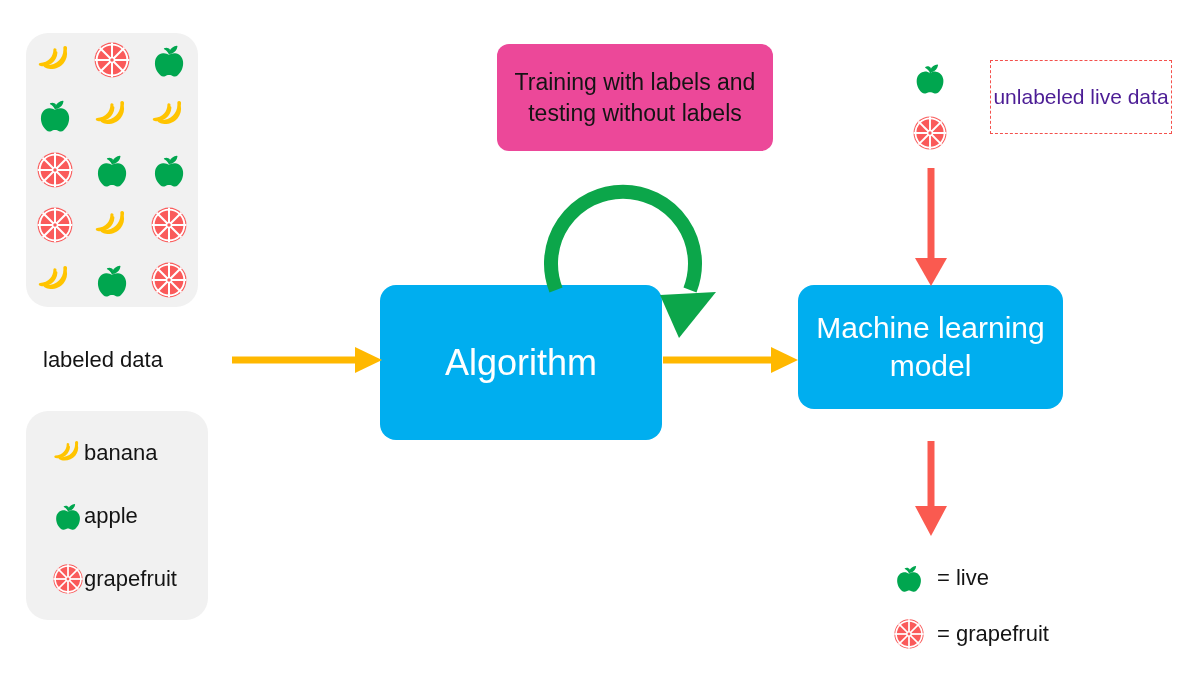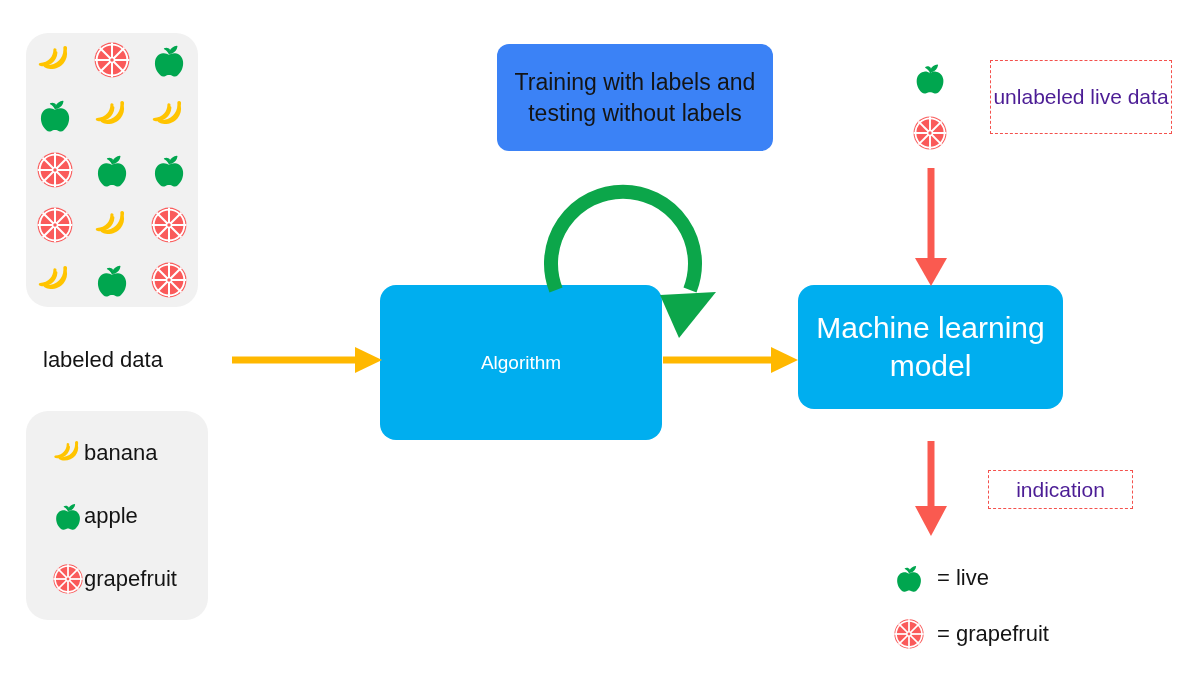--- a/index.html
+++ b/index.html
@@ -50,21 +50,21 @@
     align-items: center;
     justify-content: center;
   }
   .icon-svg { display: block; }
 
   
   #training-note {
     position: absolute;
     left: 497px; top: 44px;
     width: 276px; height: 107px;
-    background: #3b82f6;
+    background: #ec4899;
     border-radius: 12px;
     display: flex;
     align-items: center;
     justify-content: center;
     text-align: center;
     font-size: 23px;
     line-height: 31px;
     padding: 0 12px;
     box-sizing: border-box;
     color: #141414;
@@ -73,21 +73,21 @@
   
   .process-box {
     position: absolute;
     background: #00AEEF;
     border-radius: 16px;
     color: #ffffff;
     display: flex;
     align-items: center;
     justify-content: center;
     text-align: center;
-    font-size: 19px;
+    font-size: 36px;
     line-height: 38px;
   }
   #algorithm-box {
     left: 380px; top: 285px;
     width: 282px; height: 155px;
   }
   #model-box {
     left: 798px; top: 285px;
     width: 265px; height: 124px;
     font-size: 30px;
@@ -362,21 +362,20 @@
         <line x1="24" y1="24" x2="24" y2="46" stroke="#ffffff" stroke-width="2.6"></line>
         <line x1="24" y1="24" x2="8.443650813895957" y2="39.55634918610404" stroke="#ffffff" stroke-width="2.6"></line>
         <line x1="24" y1="24" x2="2" y2="24.000000000000004" stroke="#ffffff" stroke-width="2.6"></line>
         <line x1="24" y1="24" x2="8.443650813895951" y2="8.443650813895957" stroke="#ffffff" stroke-width="2.6"></line>
         <circle cx="24" cy="24" r="3.2" fill="#FA5A5A" stroke="#ffffff" stroke-width="2"></circle>
       </svg>
     </span>
 
   <div class="dashed-note" id="unlabeled-note">unlabeled live data</div>
 
-  <div class="dashed-note" id="indication-note">indication</div>
 
   <div class="legend-row" id="out-legend-row-0">
     <span class="legend-icon">
         <svg class="icon-svg" width="32" height="32" viewBox="0 0 48 48">
           <path fill="#00A64F" d="M24.6 12.6c1.7-3.6 5.3-6.2 9.3-6.6.5-.1.9.4.8.9-.6 4.2-3.6 7.8-7.6 9.1-.5.2-1 .2-1.4.1v1.1h-2.3v-1.3c-1.3-2.3-3.2-4.2-5.5-5.4-.5-.2-.5-.9-.1-1.2 2.5-1.6 5.8-.9 7.5 1.6l-.7 1.7z"></path>
           <path fill="#00A64F" d="M23.9 17.8c2.2-1.7 5-2.6 7.8-2.3 5.3.5 9.3 4.9 10 10.1.9 6.6-1.8 13.2-6.6 17.7-1.6 1.5-3.9 1.9-5.9 1.1l-2.5-1c-1.7-.7-3.6-.7-5.3 0l-2.4 1c-2 .8-4.3.4-5.9-1.1C8.2 38.8 5.5 32.2 6.4 25.6c.7-5.2 4.7-9.6 10-10.1 2.8-.3 5.5.6 7.5 2.3z"></path>
         </svg>
       </span>
     <span>= live</span>
   </div>

